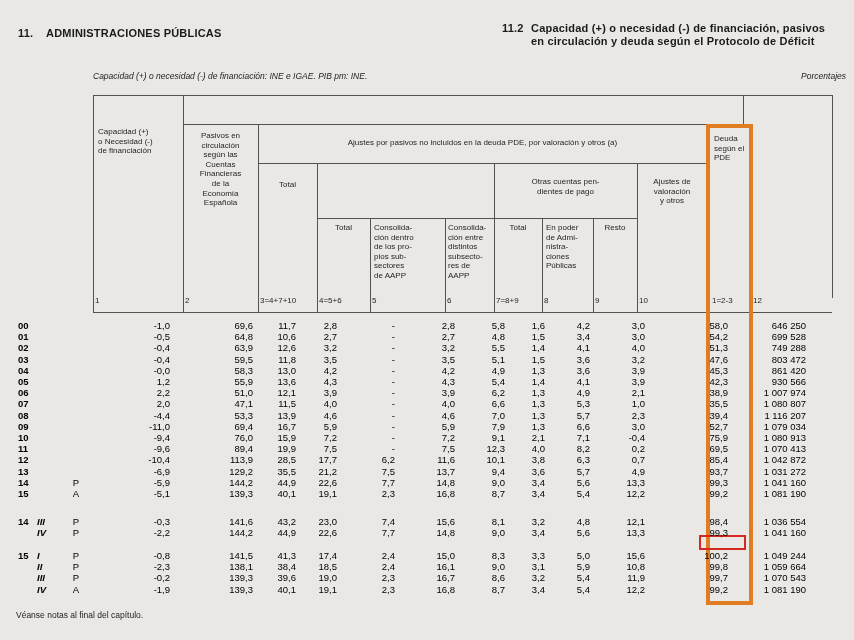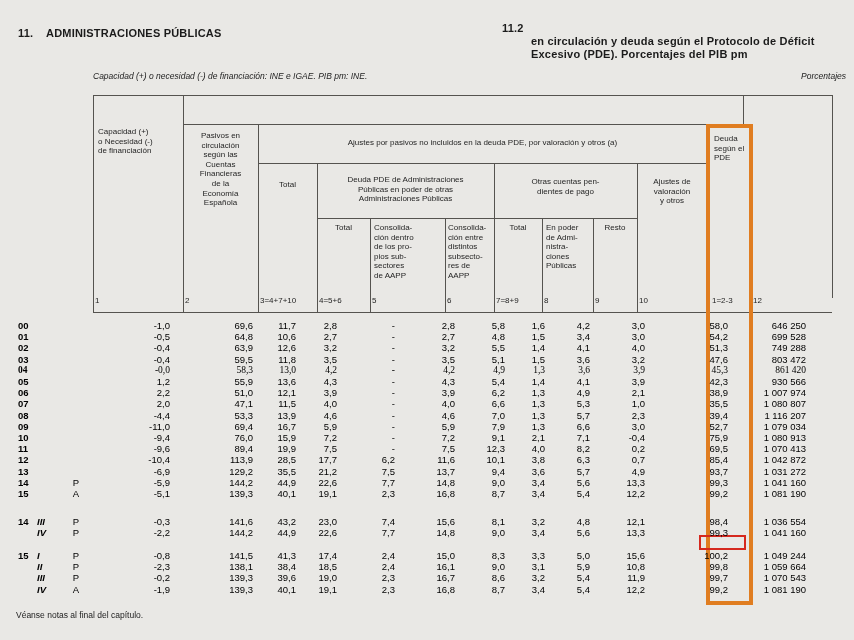--- a/index.html
+++ b/index.html
@@ -27,22 +27,22 @@
 </style>
 </head>
 <body>
 
 <div id="canvas">
 
   <div class="ttl" style="left:18px;top:27px">11.</div>
   <div class="ttl" style="left:46px;top:27px">ADMINISTRACIONES PÚBLICAS</div>
 
   <div class="ttl ttl-r" style="left:502px;top:22px">11.2</div>
+  <div class="ttl ttl-r" style="left:531px;top:22px">Capacidad (+) o necesidad (-) de financiación, pasivos</div>
   <div class="ttl ttl-r" style="left:531px;top:35px">en circulación y deuda según el Protocolo de Déficit</div>
-  <div class="ttl ttl-r" style="left:531px;top:48px">Excesivo (PDE). Porcentajes del PIB pm</div>
 
   <div class="cap" style="left:93px;top:71px">Capacidad (+) o necesidad (-) de financiación: INE e IGAE. PIB pm: INE.</div>
   <div class="cap" style="left:746px;top:71px;width:100px;text-align:right">Porcentajes</div>
 
   <div>
     <div class="hline" style="left:93px;top:95px;width:739px"></div>
     <div class="hline" style="left:183px;top:124px;width:560px"></div>
     <div class="hline" style="left:258px;top:163px;width:449px"></div>
     <div class="hline" style="left:317px;top:218px;width:320px"></div>
     <div class="hline" style="left:93px;top:312px;width:739px"></div>
@@ -73,23 +73,20 @@
 Economía
 Española</div>
   <div class="hcell" style="left:98px;top:127px;width:82px">Capacidad (+)
 o Necesidad (-)
 de financiación</div>
   <div class="hcell ctr" style="left:258px;top:138px;width:449px">Ajustes por pasivos no incluidos en la deuda PDE, por valoración y otros (a)</div>
   <div class="hcell" style="left:714px;top:134px;width:40px">Deuda
 según el
 PDE</div>
   <div class="hcell ctr" style="left:258px;top:180px;width:59px">Total</div>
-  <div class="hcell ctr" style="left:317px;top:175px;width:177px">Deuda PDE de Administraciones
-Públicas en poder de otras
-Administraciones Públicas</div>
   <div class="hcell ctr" style="left:494px;top:177px;width:143px">Otras cuentas pen-
 dientes de pago</div>
   <div class="hcell ctr" style="left:637px;top:177px;width:70px">Ajustes de
 valoración
 y otros</div>
   <div class="hcell ctr" style="left:317px;top:223px;width:53px">Total</div>
   <div class="hcell" style="left:374px;top:223px;width:70px">Consolida-
 ción dentro
 de los pro-
 pios sub-
@@ -178,21 +175,21 @@
         <span class="val" style="left:257px;width:80px">3,5</span>
         <span class="val" style="left:315px;width:80px">-</span>
         <span class="val" style="left:375px;width:80px">3,5</span>
         <span class="val" style="left:425px;width:80px">5,1</span>
         <span class="val" style="left:465px;width:80px">1,5</span>
         <span class="val" style="left:510px;width:80px">3,6</span>
         <span class="val" style="left:565px;width:80px">3,2</span>
         <span class="val" style="left:648px;width:80px">47,6</span>
         <span class="val" style="left:726px;width:80px">803 472</span>
       </div>
-      <div class="row" style="top: 364.8px; font-family: Liberation Serif, serif;">
+      <div class="row" style="top: 364.8px;">
         <span class="yr" style="left:18px">04</span>
         <span class="val" style="left:90px;width:80px">-0,0</span>
         <span class="val" style="left:173px;width:80px">58,3</span>
         <span class="val" style="left:216px;width:80px">13,0</span>
         <span class="val" style="left:257px;width:80px">4,2</span>
         <span class="val" style="left:315px;width:80px">-</span>
         <span class="val" style="left:375px;width:80px">4,2</span>
         <span class="val" style="left:425px;width:80px">4,9</span>
         <span class="val" style="left:465px;width:80px">1,3</span>
         <span class="val" style="left:510px;width:80px">3,6</span>

